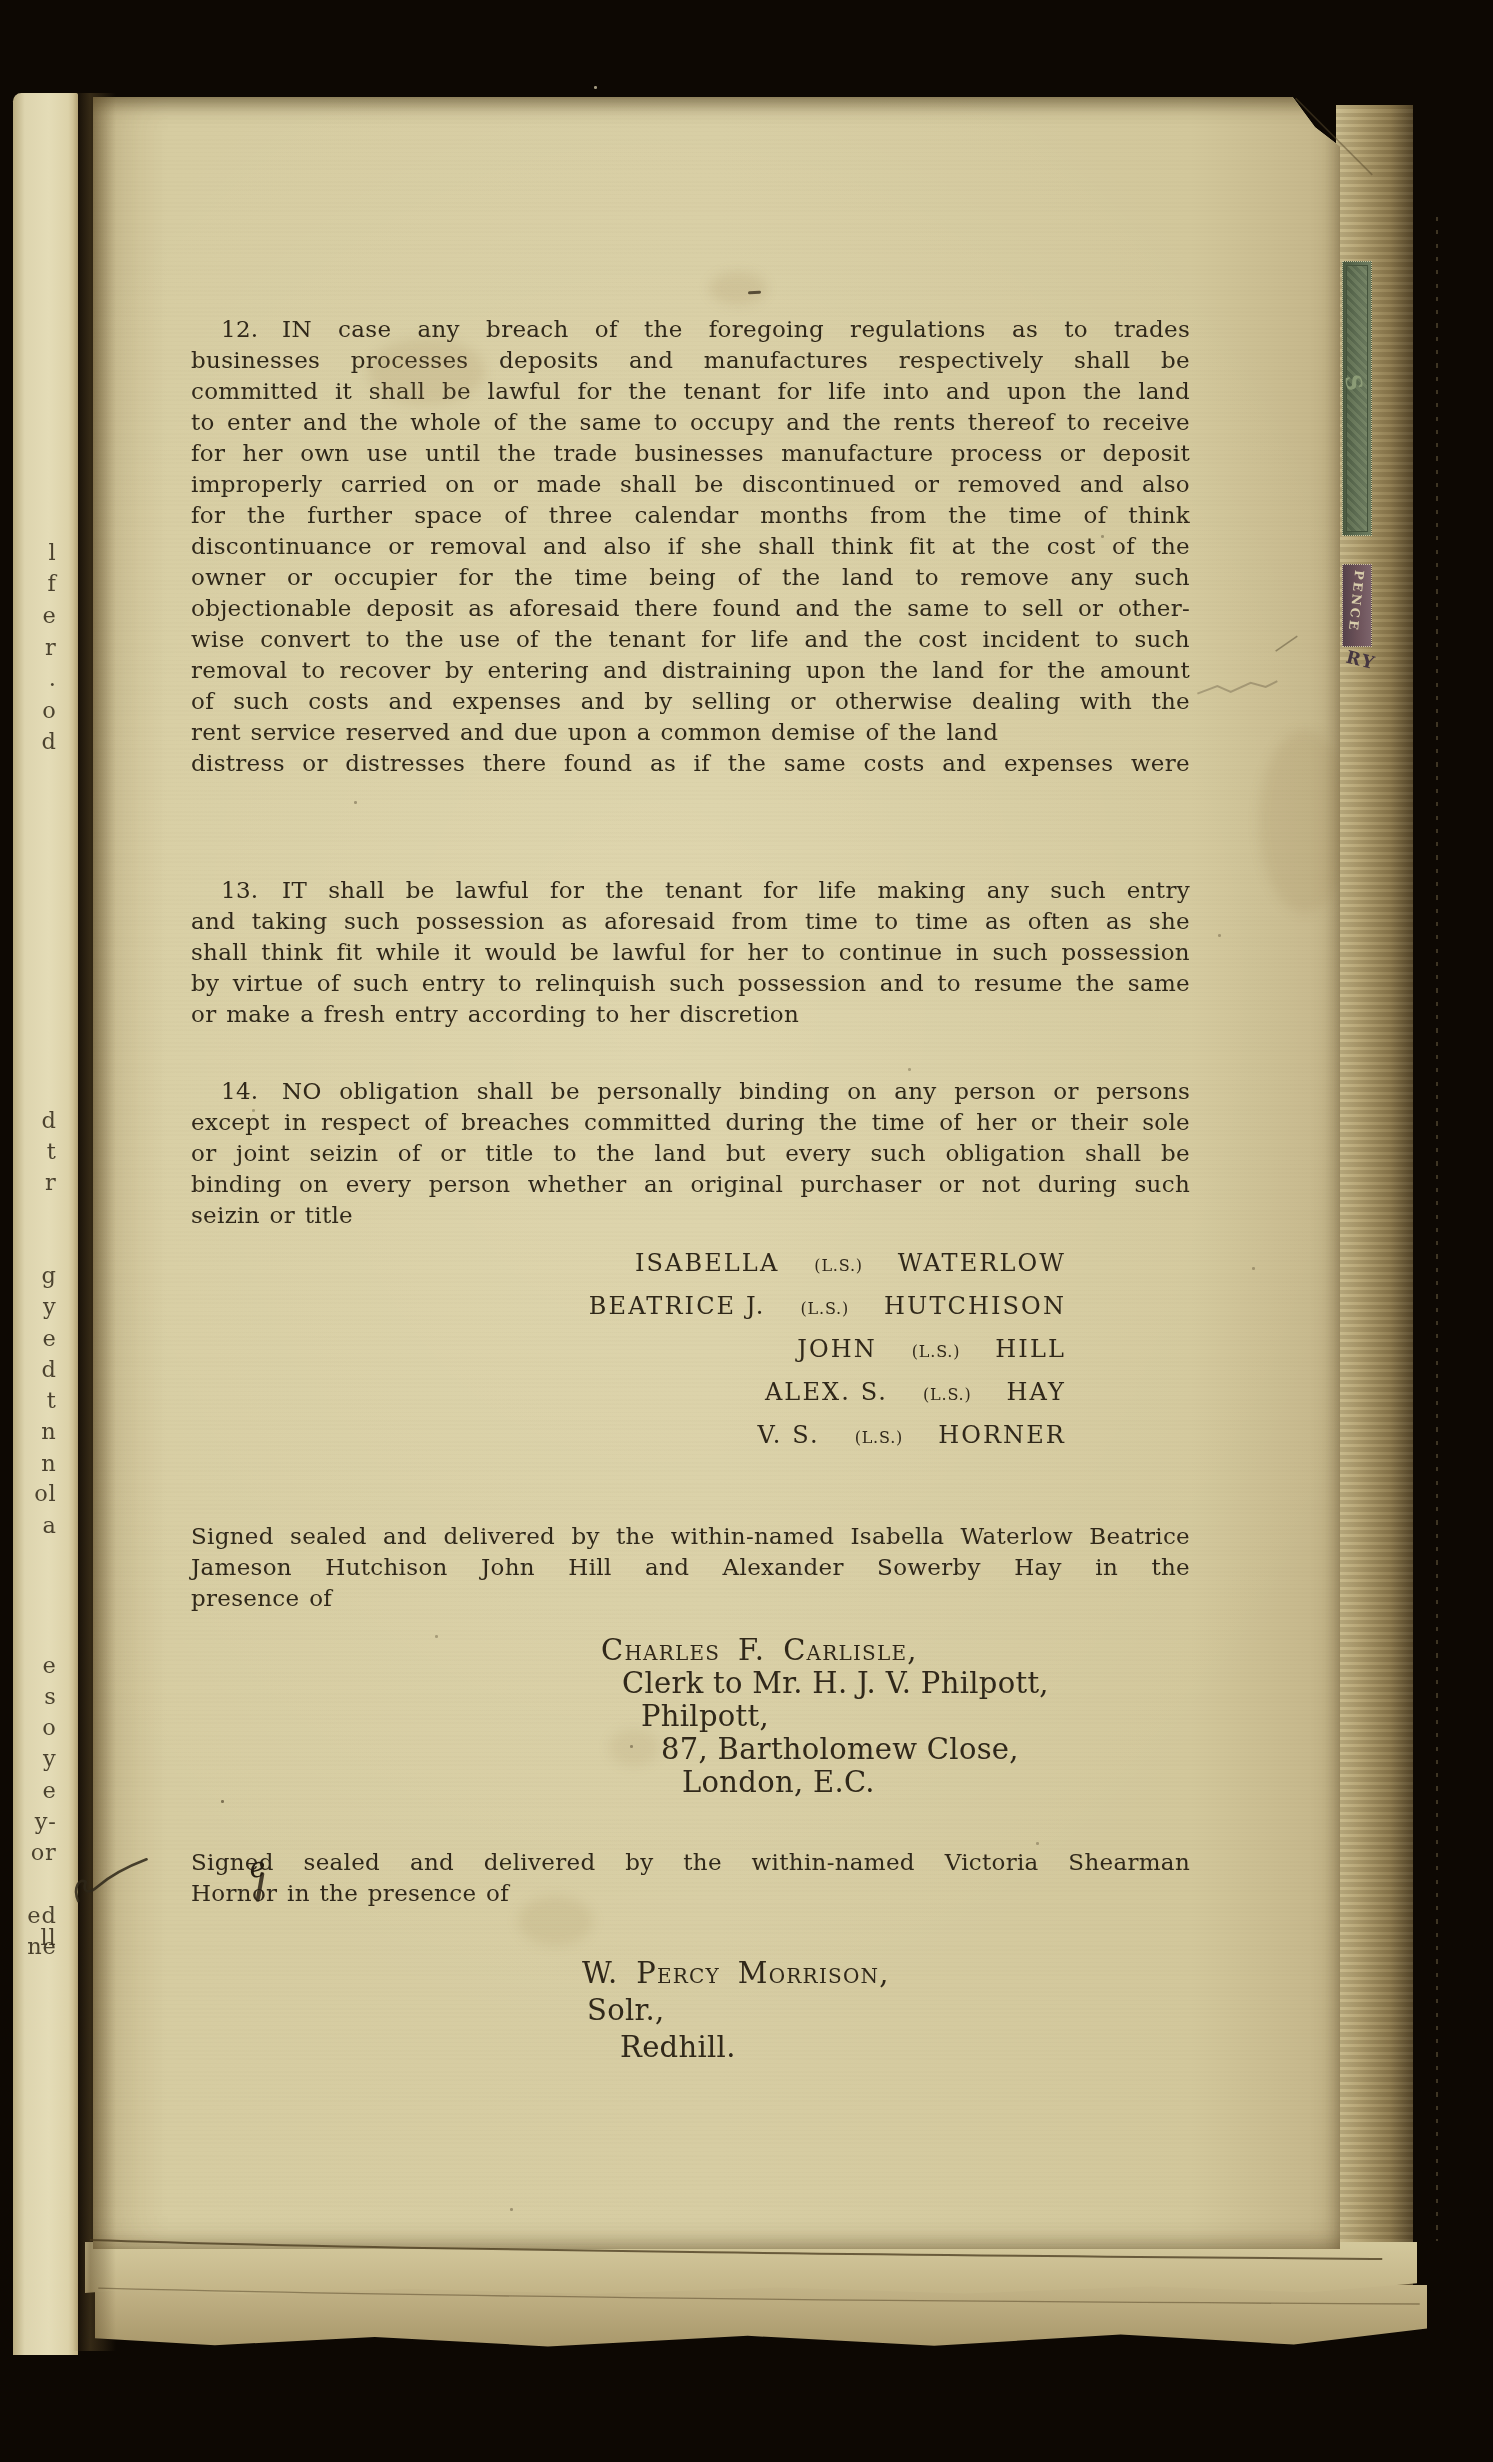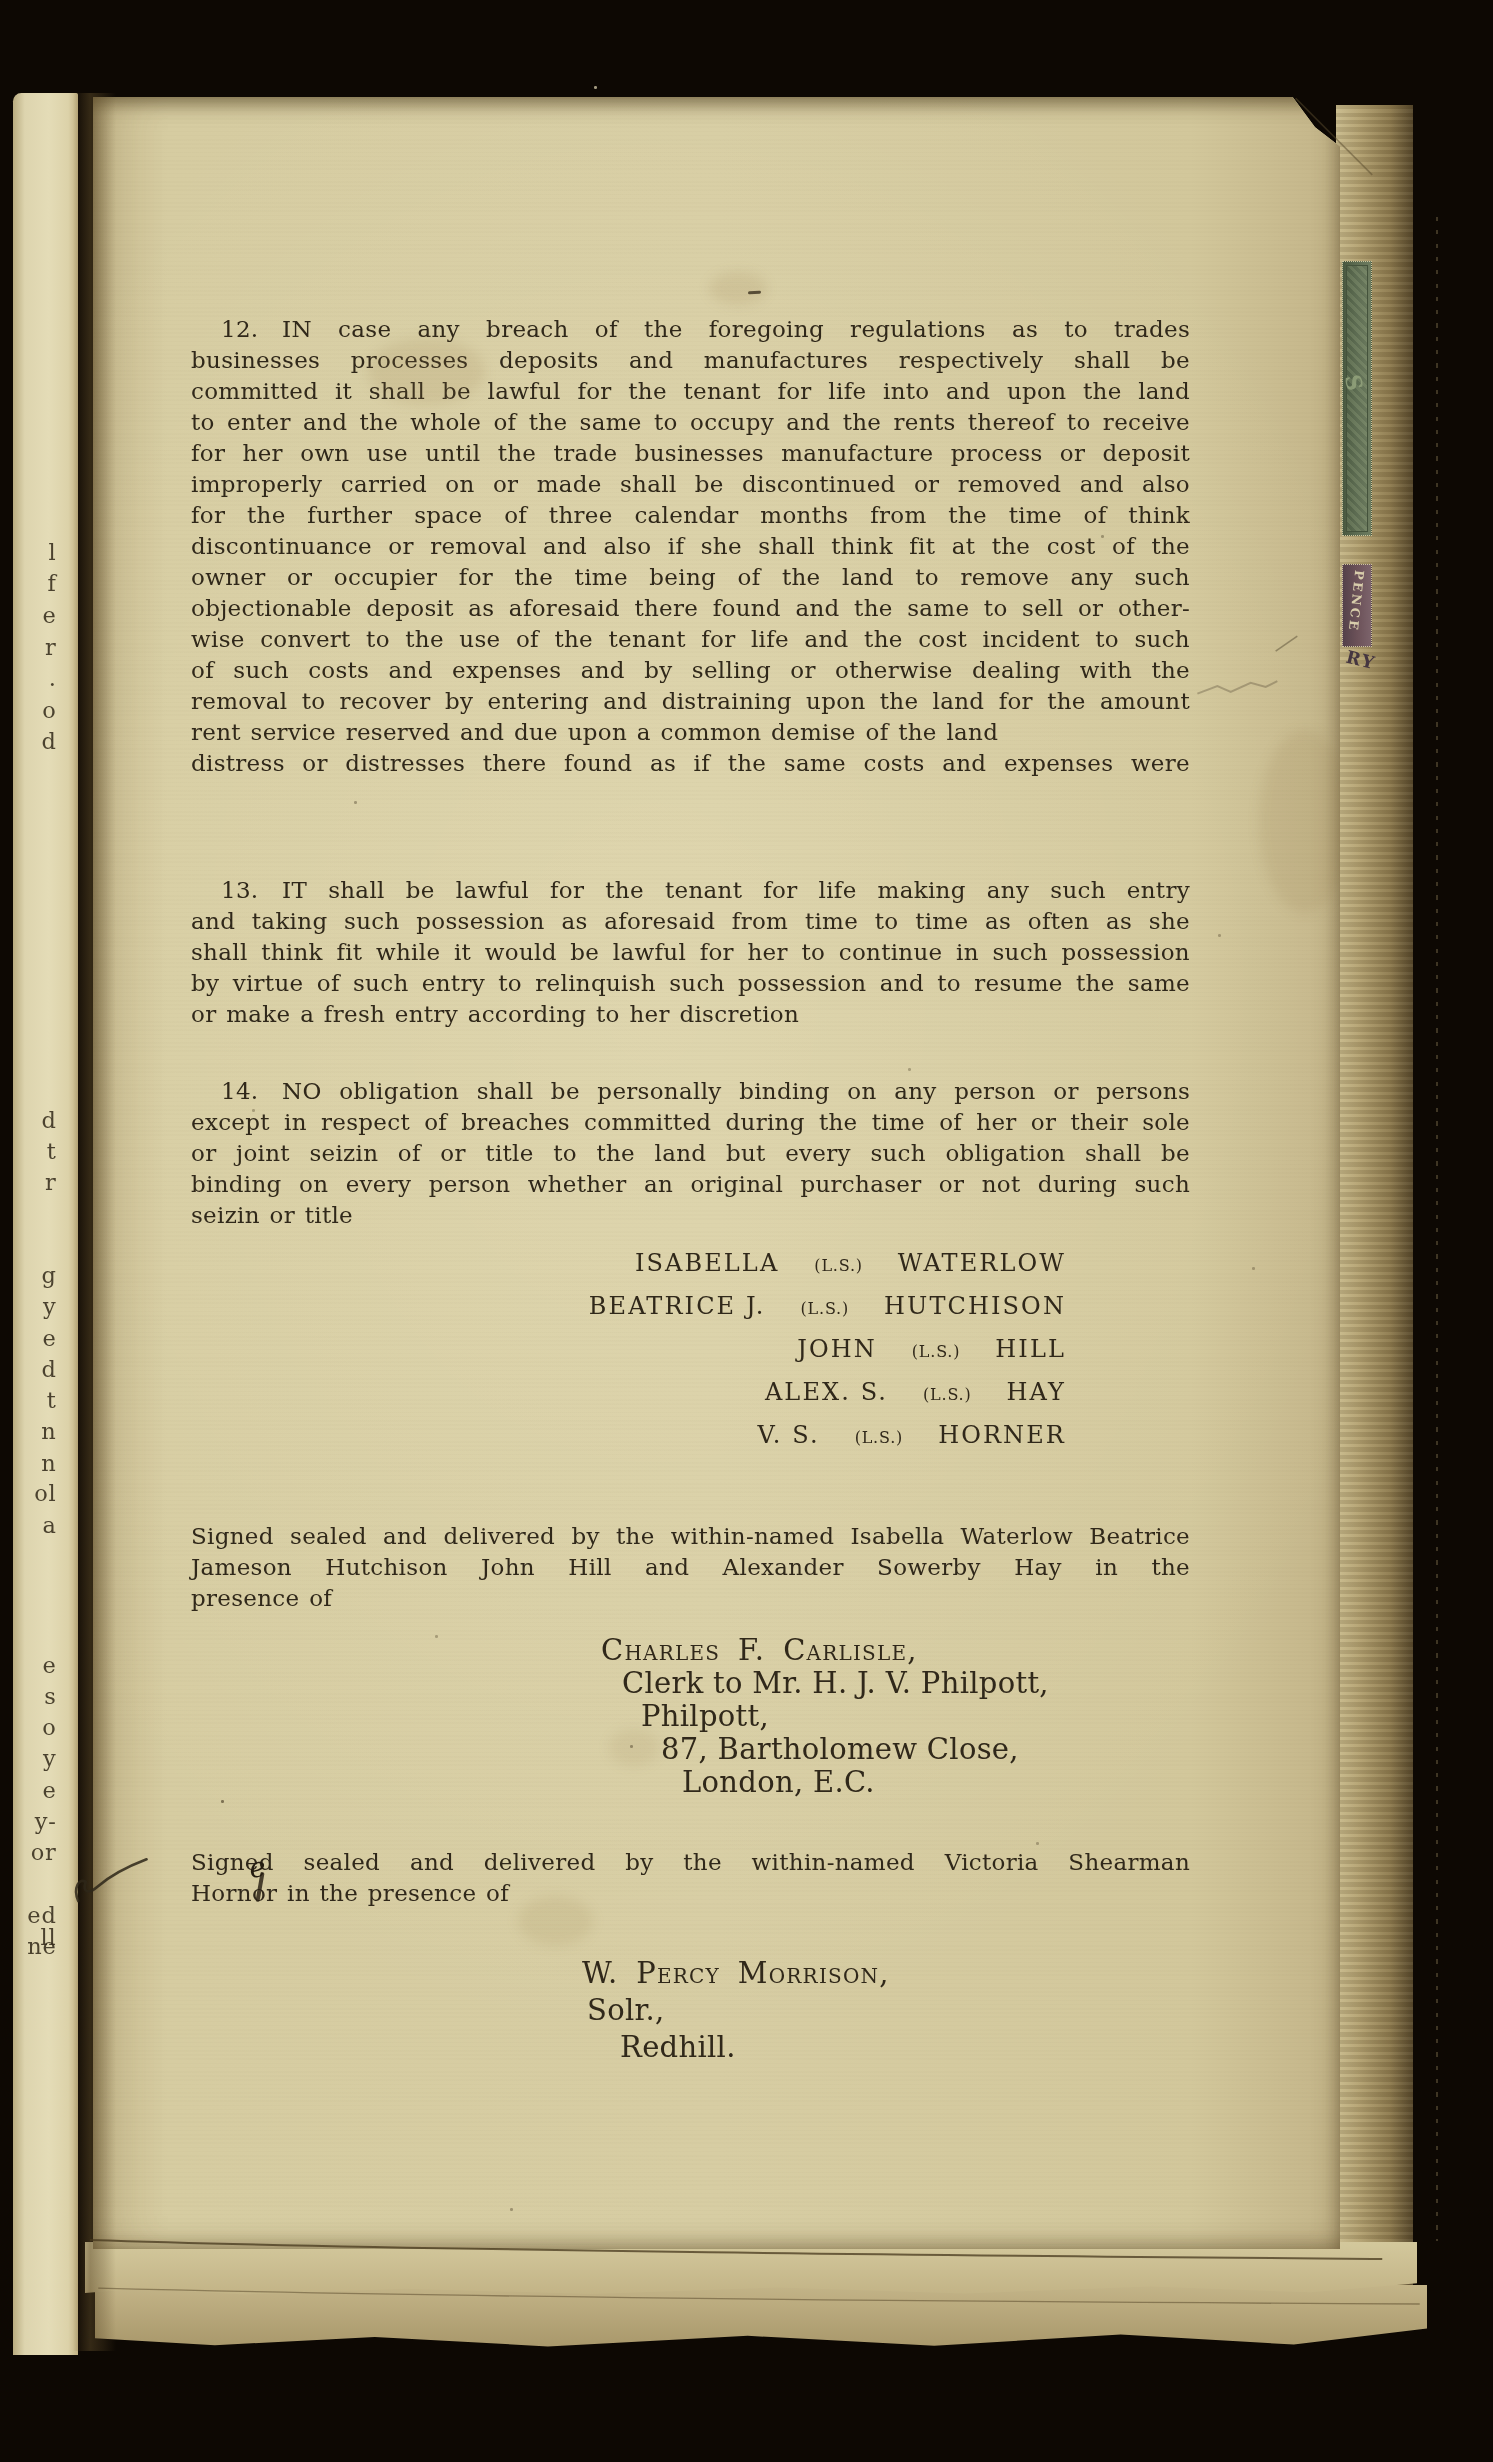--- a/index.html
+++ b/index.html
@@ -180,22 +180,22 @@
         <div class="jline">businesses processes deposits and manufactures respectively shall be</div>
         <div class="jline">committed it shall be lawful for the tenant for life into and upon the land</div>
         <div class="jline">to enter and the whole of the same to occupy and the rents thereof to receive</div>
         <div class="jline">for her own use until the trade businesses manufacture process or deposit</div>
         <div class="jline">improperly carried on or made shall be discontinued or removed and also</div>
         <div class="jline">for the further space of three calendar months from the time of think</div>
         <div class="jline">discontinuance or removal and also if she shall think fit at the cost of the</div>
         <div class="jline">owner or occupier for the time being of the land to remove any such</div>
         <div class="jline">objectionable deposit as aforesaid there found and the same to sell or other-</div>
         <div class="jline">wise convert to the use of the tenant for life and the cost incident to such</div>
+        <div class="jline">removal to recover by entering and distraining upon the land for the amount</div>
         <div class="jline">of such costs and expenses and by selling or otherwise dealing with the</div>
-        <div class="jline">removal to recover by entering and distraining upon the land for the amount</div>
         <div class="jline last">rent service reserved and due upon a common demise of the land</div>
         <div class="jline">distress or distresses there found as if the same costs and expenses were</div>
       </section>
     <section class="textblock para" style="top:778px">
         <div class="jline first">13.  IT shall be lawful for the tenant for life making any such entry</div>
         <div class="jline">and taking such possession as aforesaid from time to time as often as she</div>
         <div class="jline">shall think fit while it would be lawful for her to continue in such possession</div>
         <div class="jline">by virtue of such entry to relinquish such possession and to resume the same</div>
         <div class="jline last">or make a fresh entry according to her discretion</div>
       </section>

